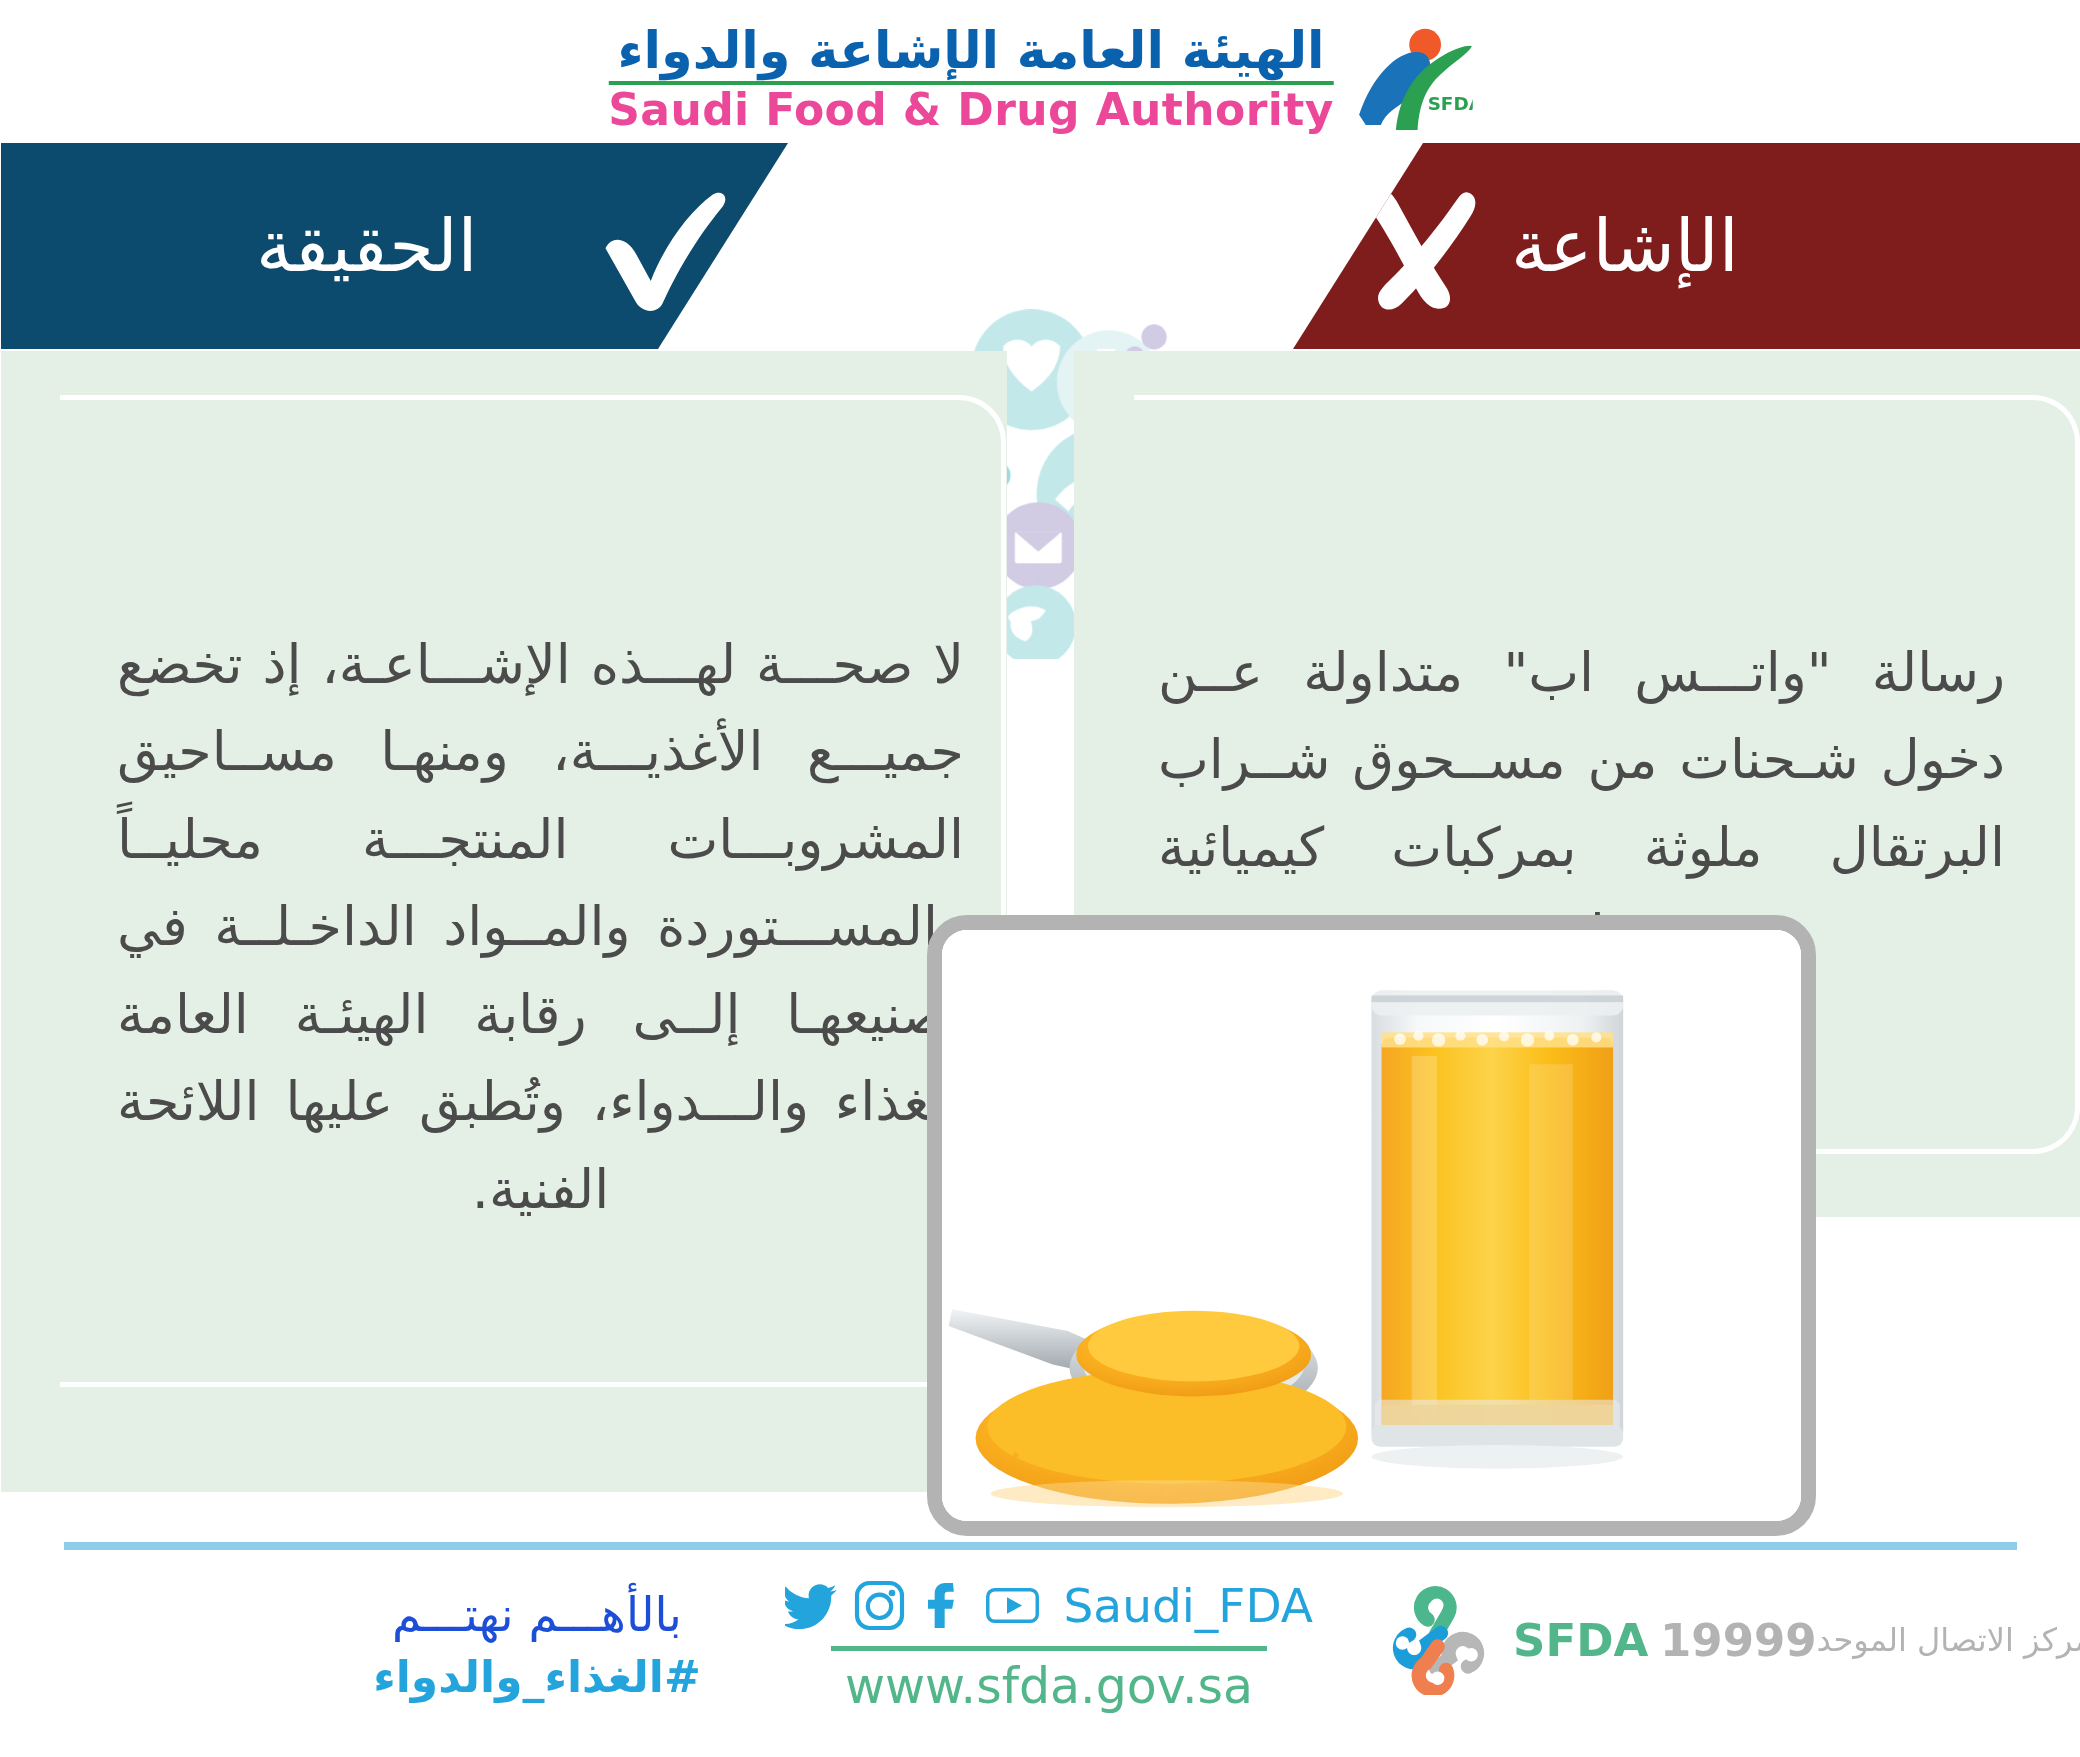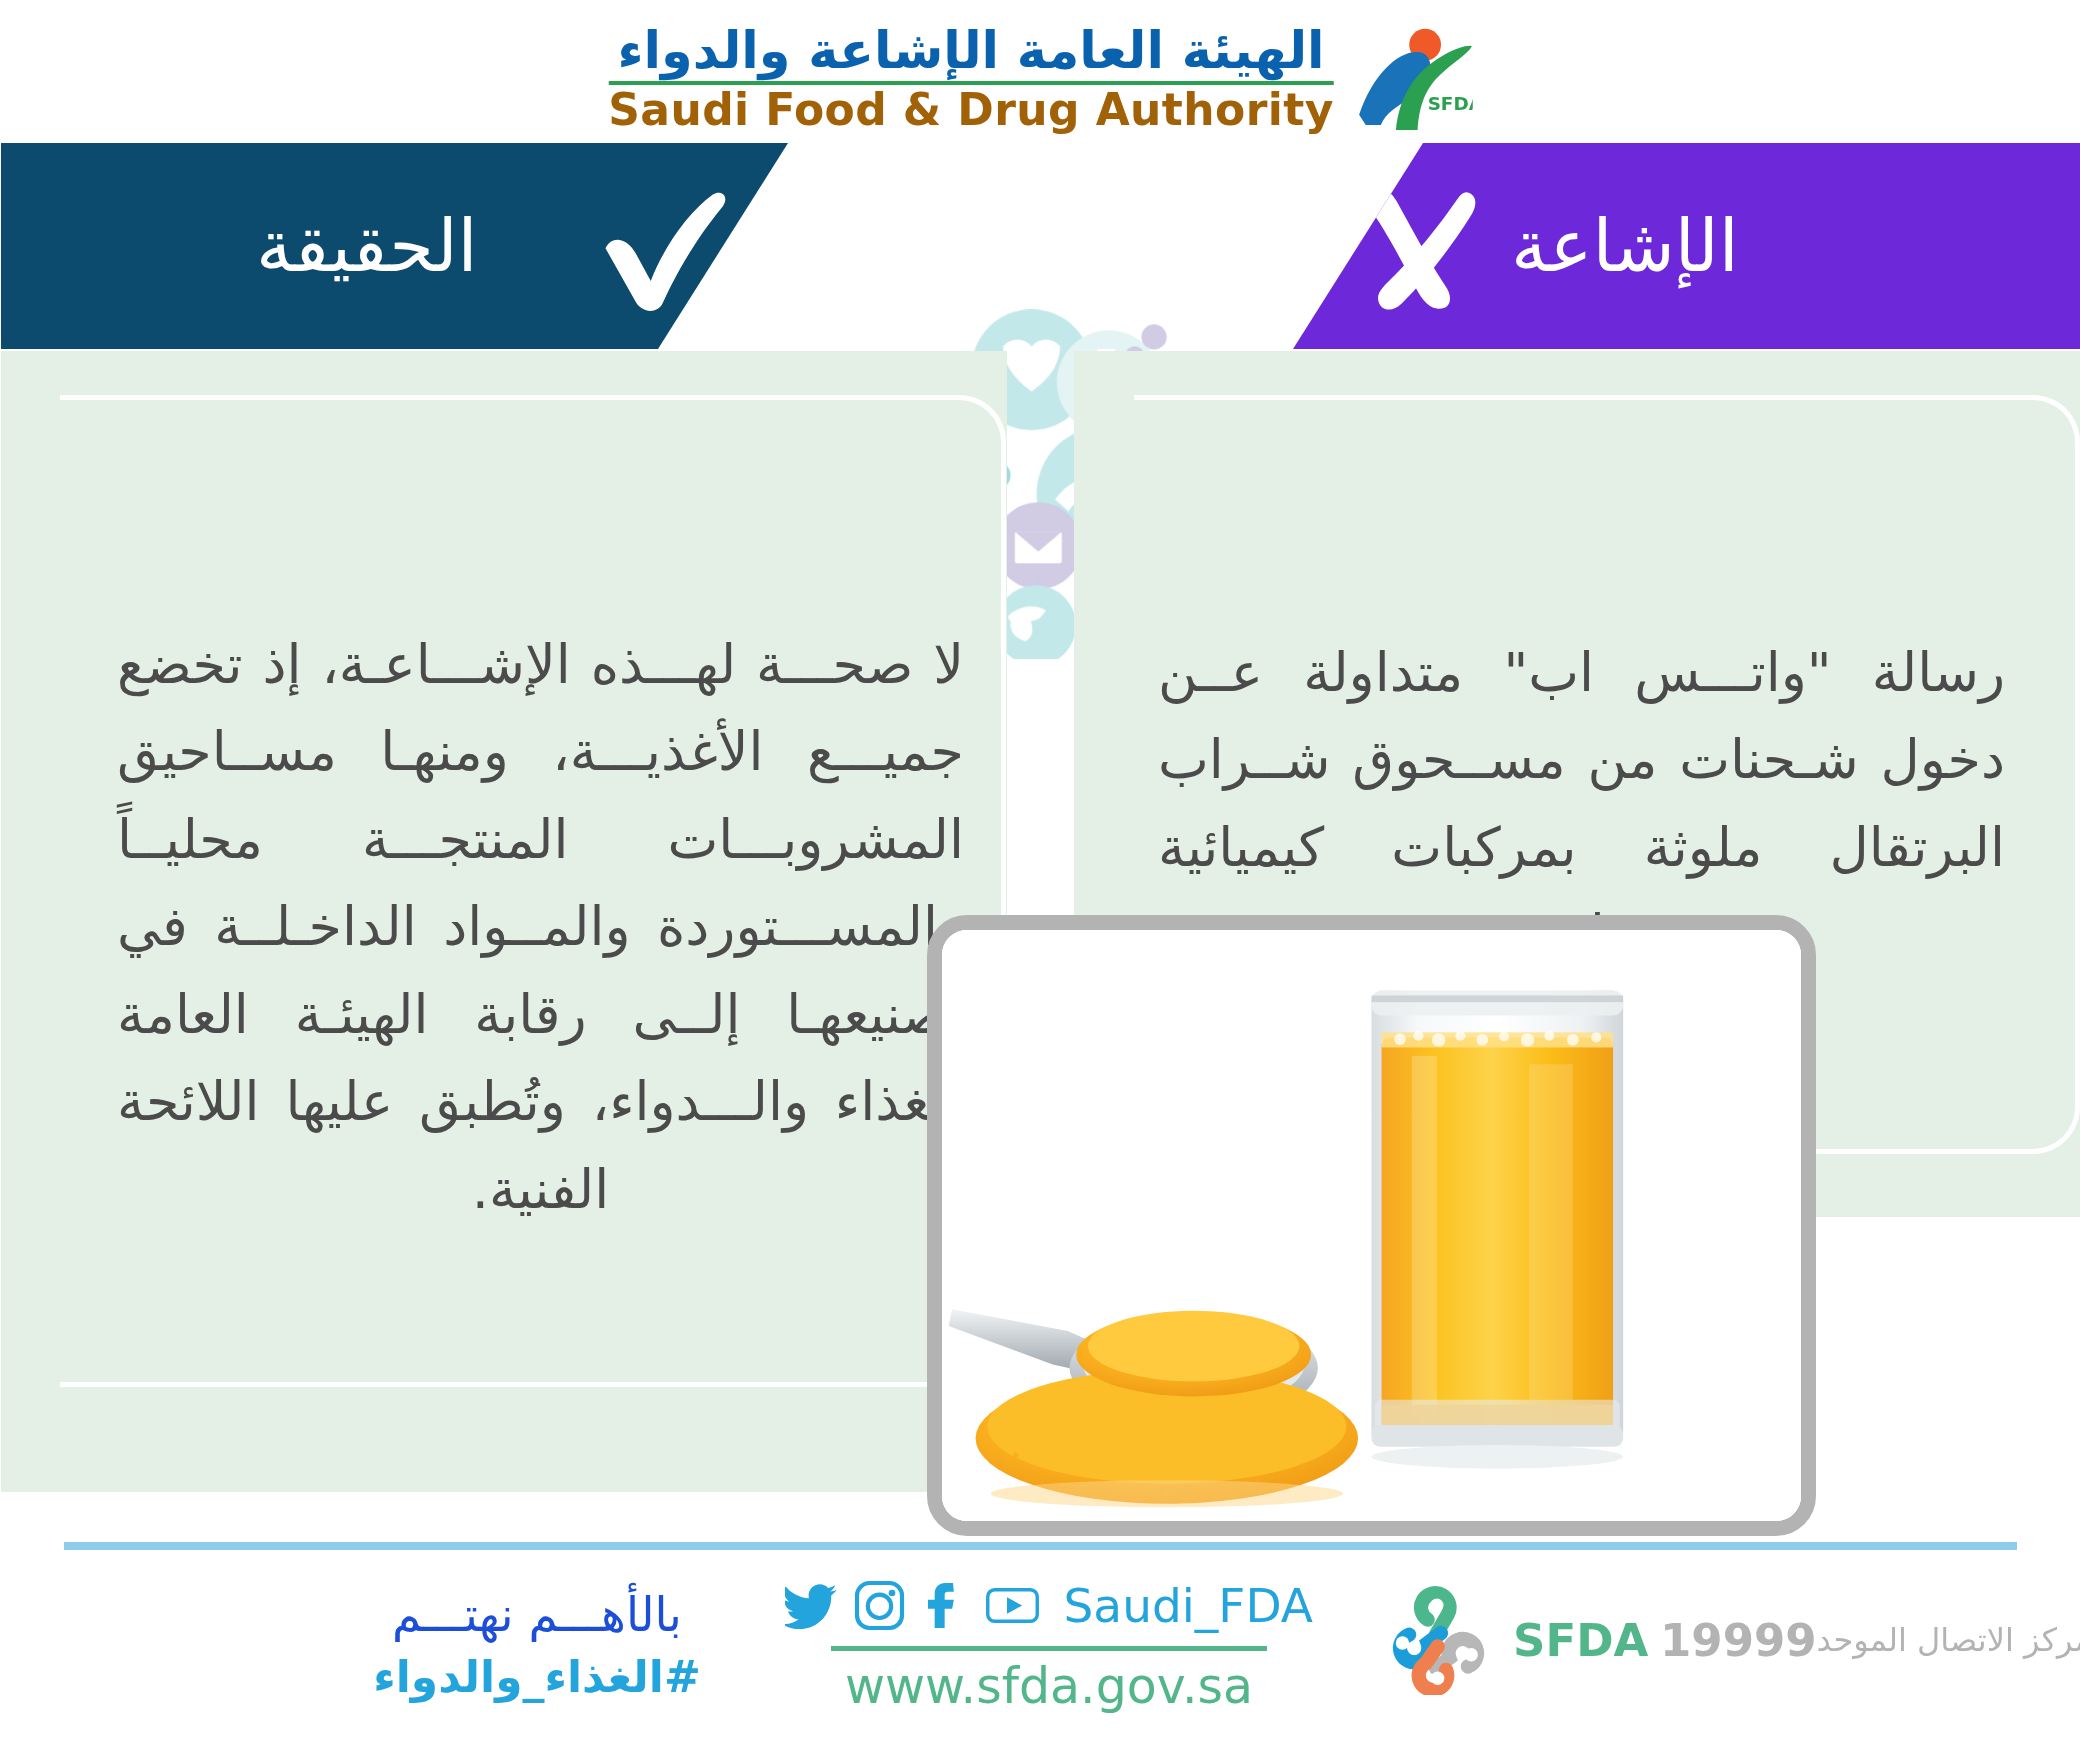--- a/index.html
+++ b/index.html
@@ -7,32 +7,32 @@
        font-family:"DejaVu Sans","Liberation Sans",sans-serif;}
 
   
   #header{position:absolute;left:0;top:0;width:2081px;height:143px;}
   #logo-wrap{position:absolute;left:50%;top:23.5px;transform:translateX(-50%);
              display:flex;align-items:center;gap:22px;direction:ltr;}
   #logo-text{display:flex;flex-direction:column;align-items:center;}
   #logo-ar{font-size:51px;font-weight:700;color:#0a62ae;letter-spacing:0.8px;
            line-height:1.05;white-space:nowrap;direction:rtl;}
   #logo-rule{width:100%;height:3.4px;background:#2aa050;margin:4.2px 0 2.5px;}
-  #logo-en{font-size:44px;font-weight:700;color:#a16207;letter-spacing:0.4px;
+  #logo-en{font-size:44px;font-weight:700;color:#ec4899;letter-spacing:0.4px;
            line-height:1.05;white-space:nowrap;}
   #logo-mark{width:117px;height:105px;flex:0 0 auto;}
 
   
   #band{position:absolute;left:0;top:143px;width:2081px;height:206px;}
   #band-bg{position:absolute;inset:0;background:#fff;}
   .banner{position:absolute;top:0;height:206px;display:flex;align-items:center;}
   #banner-truth{left:0;width:738px;background:#0c4a6e;
     clip-path:polygon(0 0,100% 0,83.5% 100%,0 100%);
     justify-content:flex-start;padding-inline-start:50px;gap:8.4px;}
-  #banner-rumor{right:0;width:738px;background:#6d28d9;
+  #banner-rumor{right:0;width:738px;background:#7f1d1d;
     clip-path:polygon(16.5% 0,100% 0,100% 100%,0 100%);
     justify-content:flex-end;padding-inline-start:0;padding-inline-end:50px;gap:17px;text-align:center;}
   .banner-label{color:#fff;font-size:72px;font-weight:400;line-height:1;
                 letter-spacing:3.4px;white-space:nowrap;}
   .banner-mark{width:151px;height:151px;flex:0 0 auto;}
   #banner-truth .banner-label{margin-inline-start:101px;}
   #banner-rumor .banner-label{margin-inline-end:0;}
 
   
   #collage{position:absolute;left:780px;top:147px;width:520px;height:369px;

